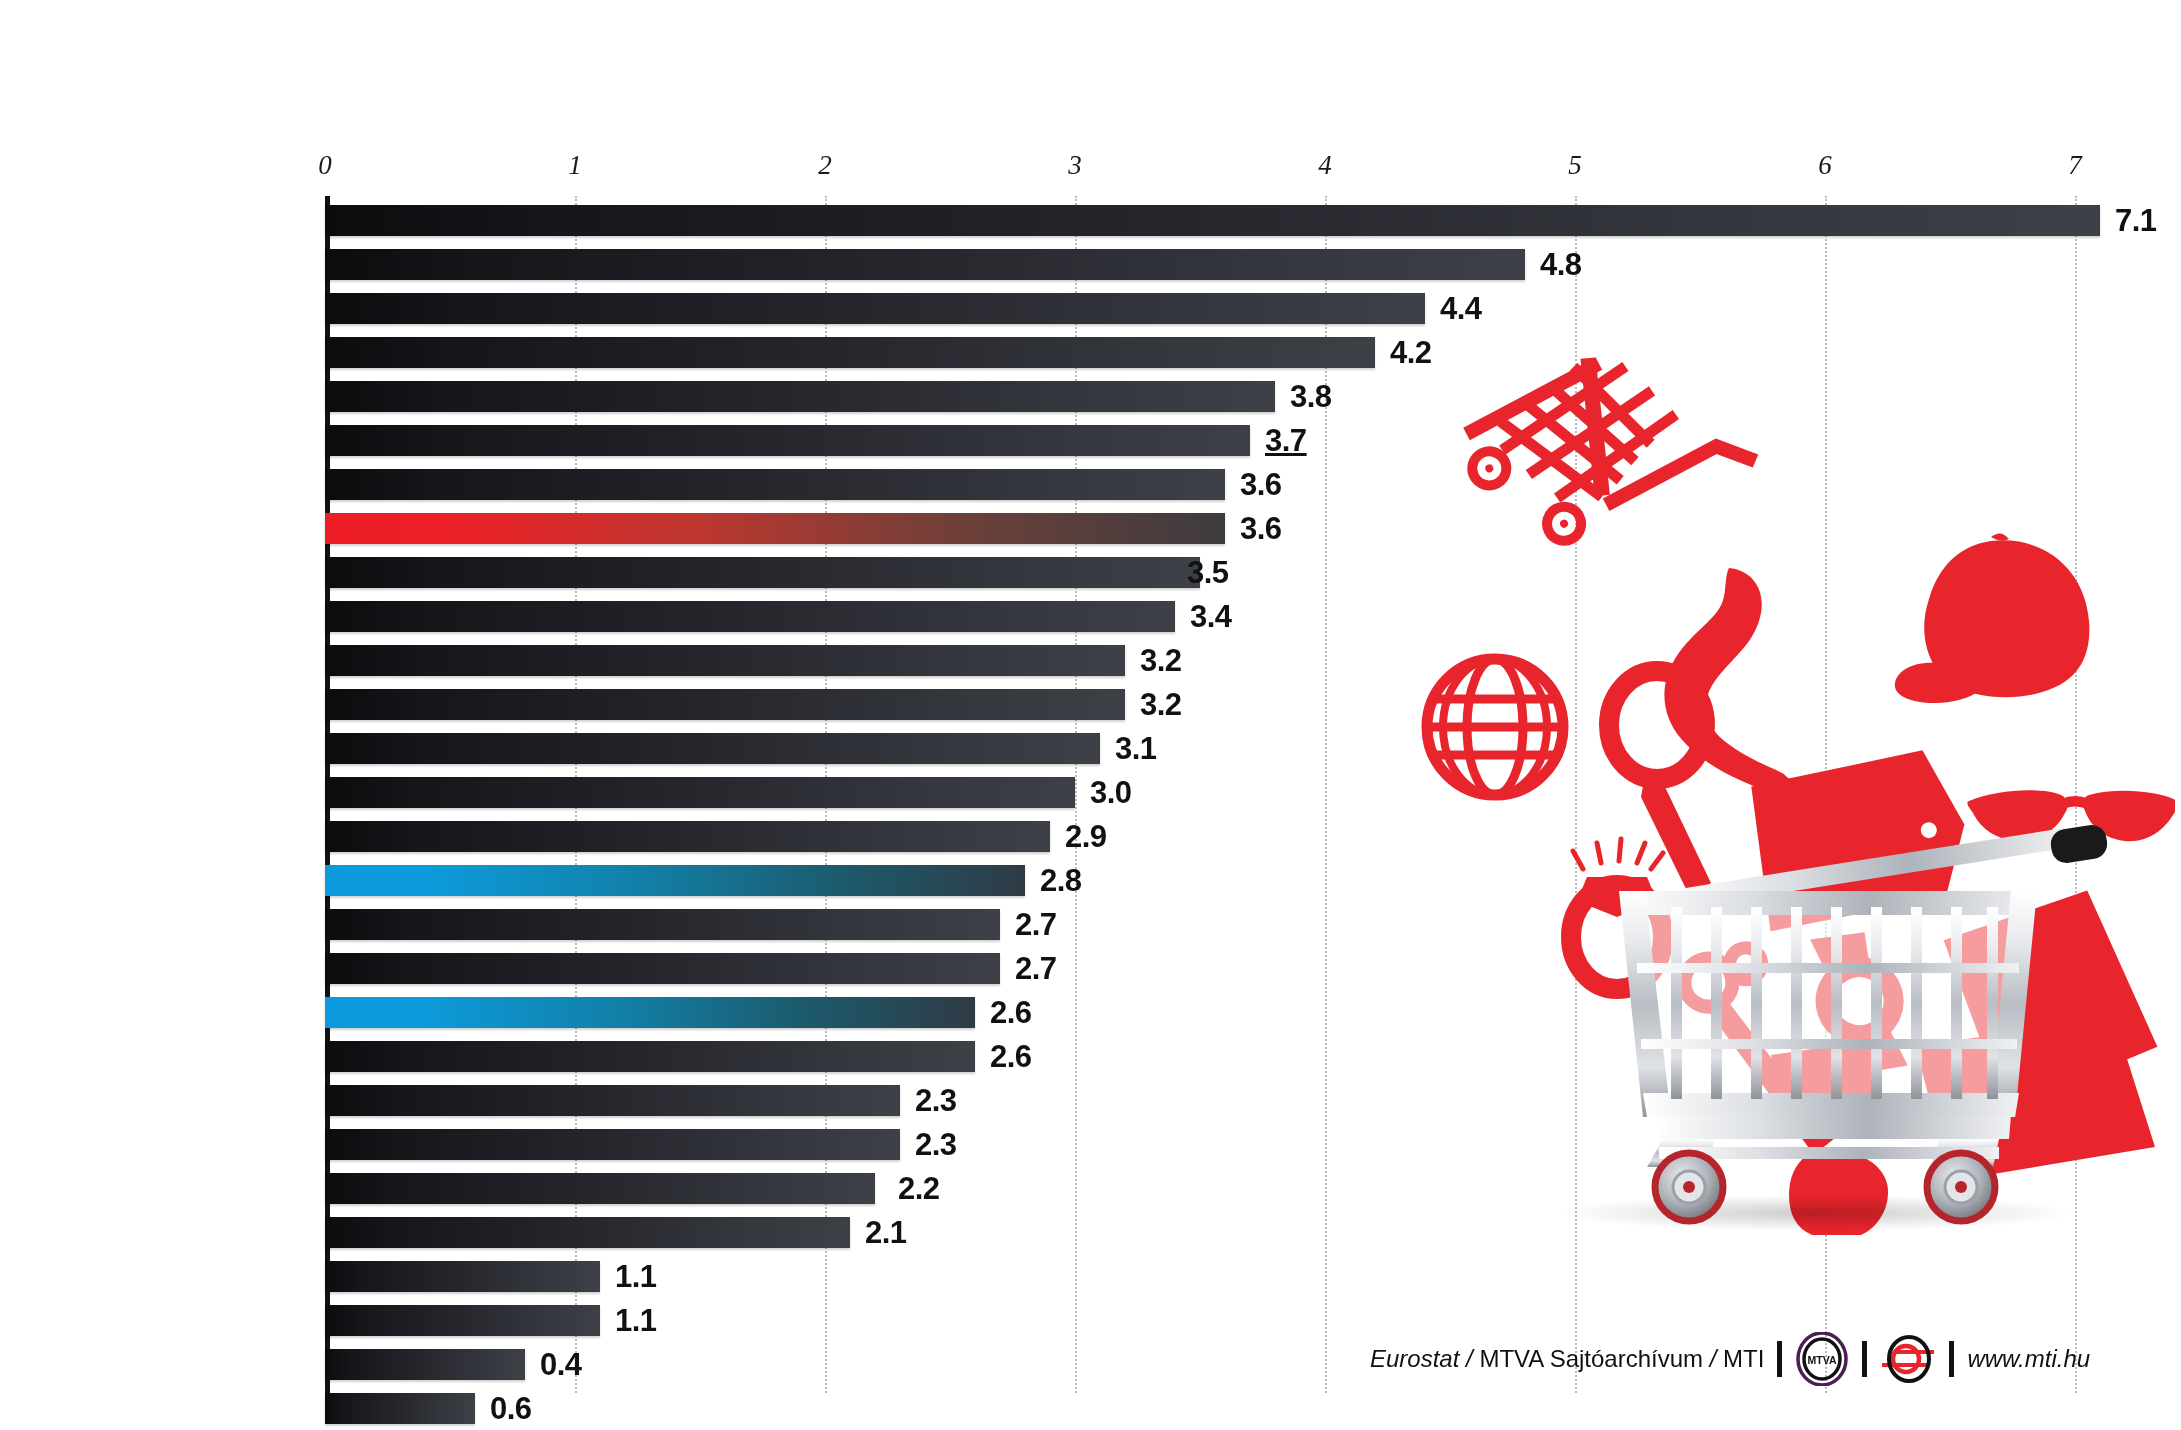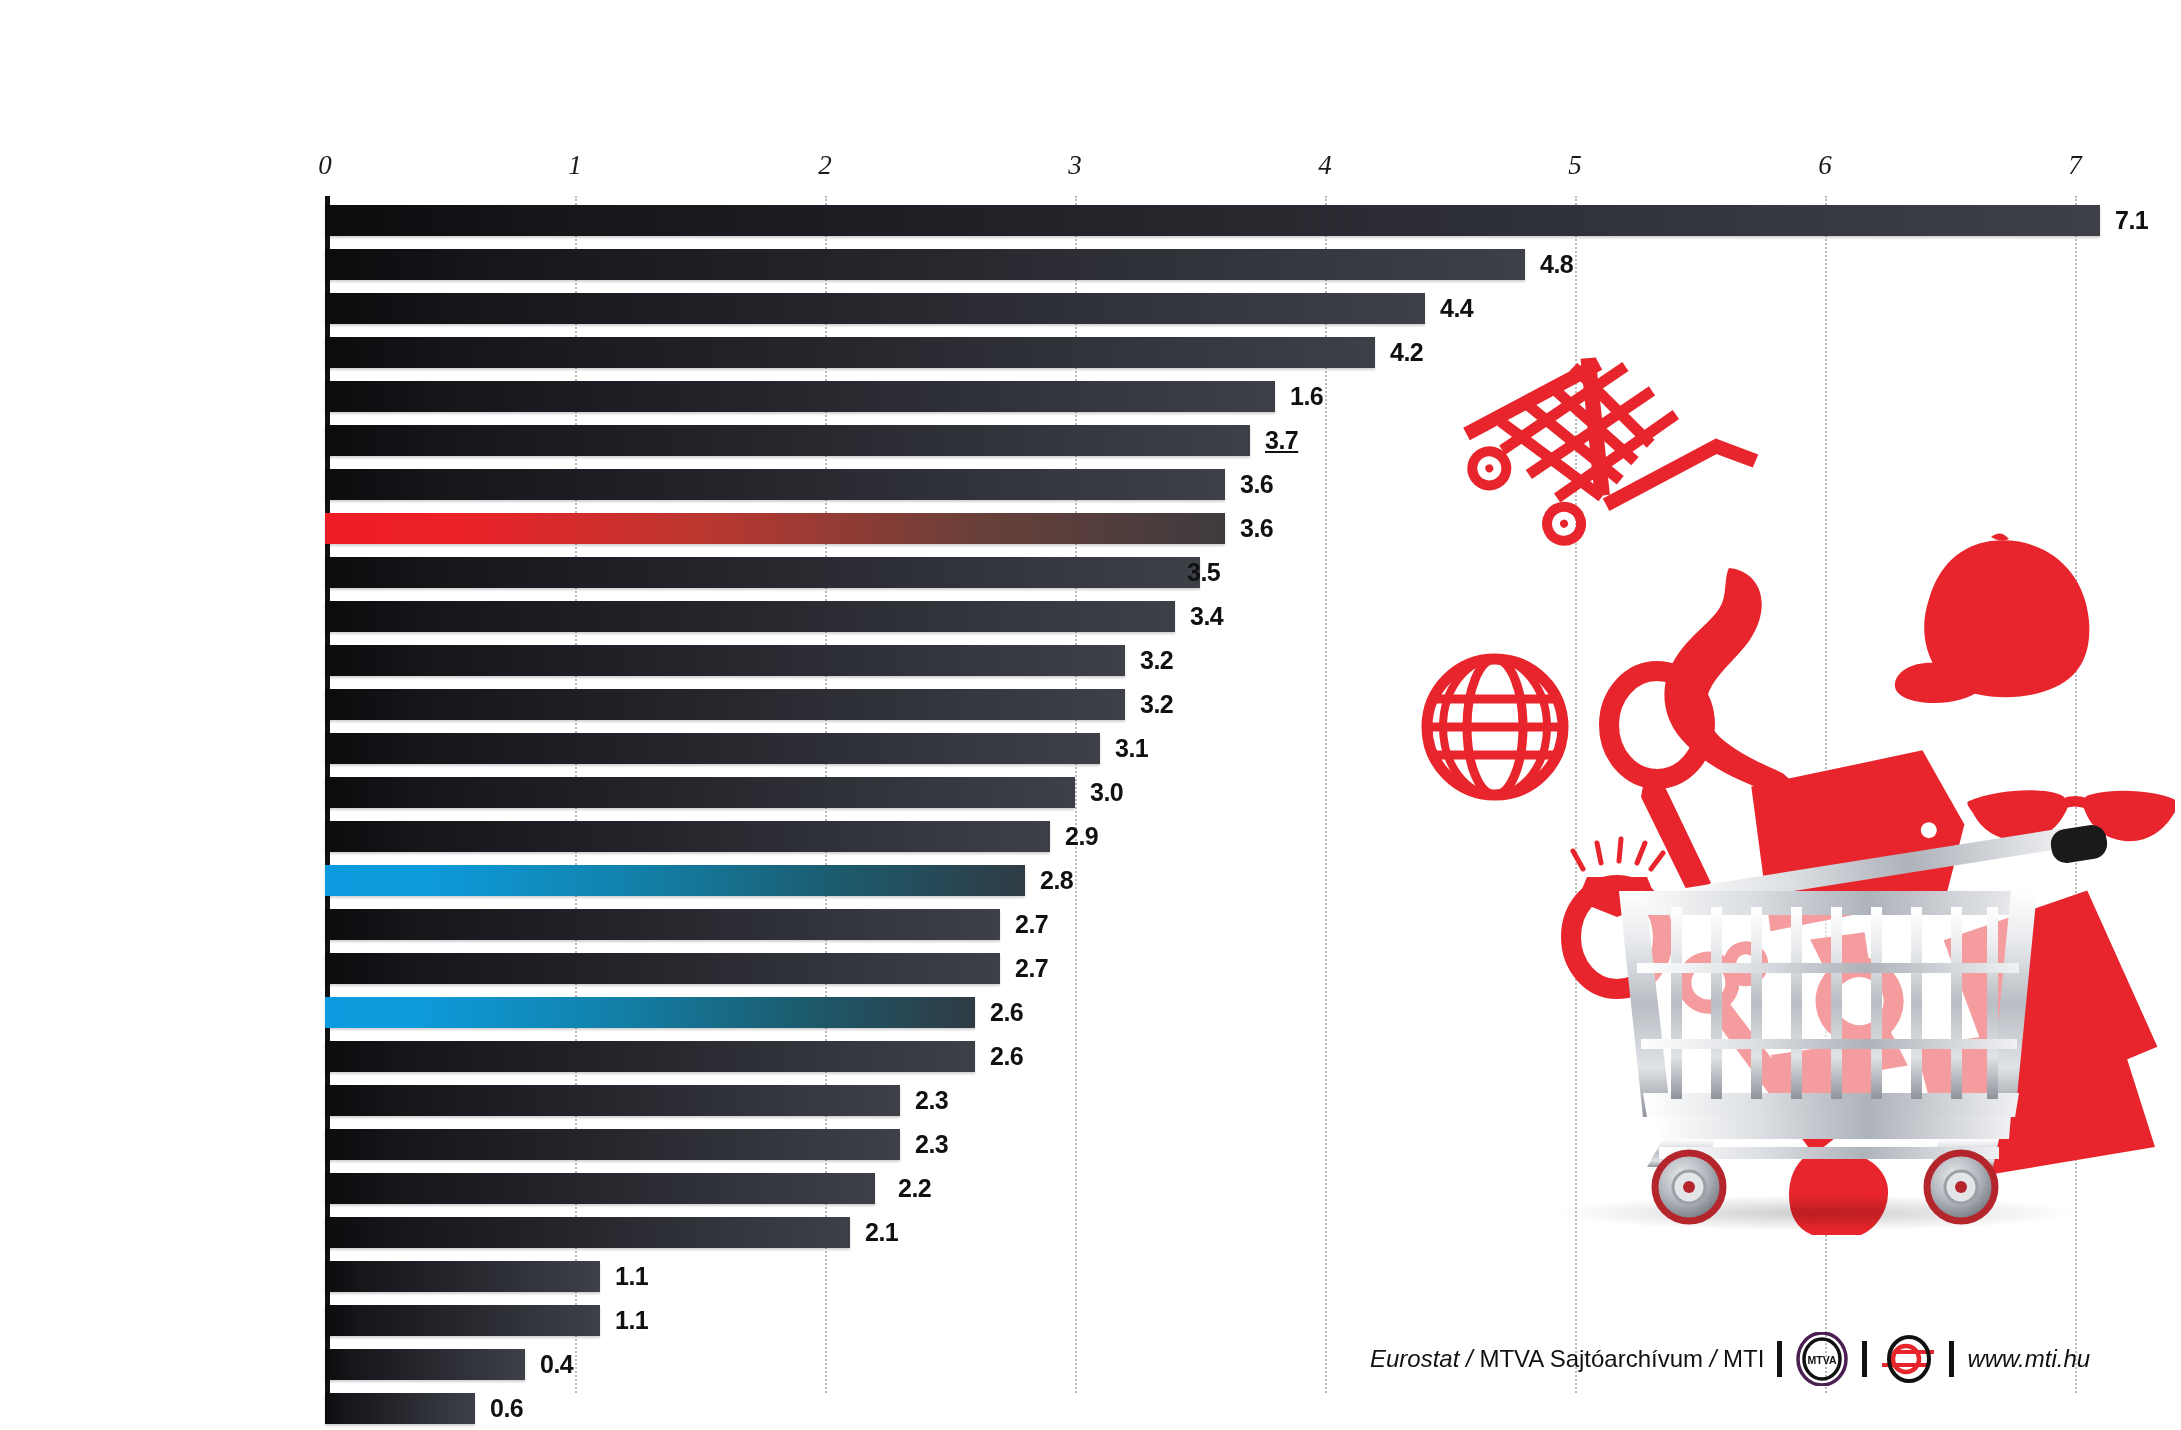--- a/index.html
+++ b/index.html
@@ -57,21 +57,21 @@
   }
   .bar.hl-red {
     background: linear-gradient(90deg, #ee1c25 0%, #ec2127 14%, #bb3730 42%, #6a4039 72%, #3e3b3f 100%);
   }
   .bar.hl-blue {
     background: linear-gradient(90deg, #0b9add 0%, #0d9bdc 14%, #1280a8 45%, #1c5a6c 74%, #2f3b44 100%);
   }
   .bar-value {
     position: absolute;
     top: -1px;
-    font-size: 25px;
+    font-size: 31px;
     font-weight: bold;
     color: #111111;
     white-space: nowrap;
     line-height: 33px;
     letter-spacing: -0.5px;
   }
 
   
   #illustration {
     position: absolute;
@@ -148,21 +148,21 @@
         <div class="bar-row" style="top: 293px; width: 1870px;">
           <div class="bar" style="width: 1100px; height: 31px;"></div>
           <div class="bar-value" style="left: 1115px;">4.4</div>
         </div>
         <div class="bar-row" style="top: 337px; width: 1870px;">
           <div class="bar" style="width: 1050px; height: 31px;"></div>
           <div class="bar-value" style="left: 1065px;">4.2</div>
         </div>
         <div class="bar-row" style="top: 381px; width: 1870px;">
           <div class="bar" style="width: 950px; height: 31px;"></div>
-          <div class="bar-value" style="left: 965px;">1.6</div>
+          <div class="bar-value" style="left: 965px;">3.8</div>
         </div>
         <div class="bar-row" style="top: 425px; width: 1870px;">
           <div class="bar" style="width: 925px; height: 31px;"></div>
           <div class="bar-value" style="left: 940px; text-decoration: underline;">3.7</div>
         </div>
         <div class="bar-row" style="top: 469px; width: 1870px;">
           <div class="bar" style="width: 900px; height: 31px;"></div>
           <div class="bar-value" style="left: 915px;">3.6</div>
         </div>
         <div class="bar-row" style="top: 513px; width: 1870px;">

